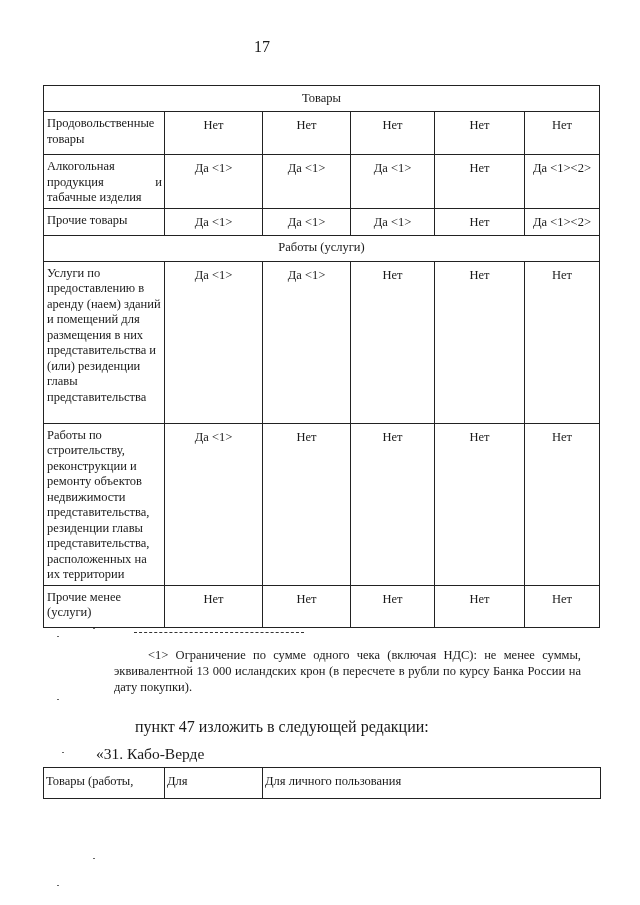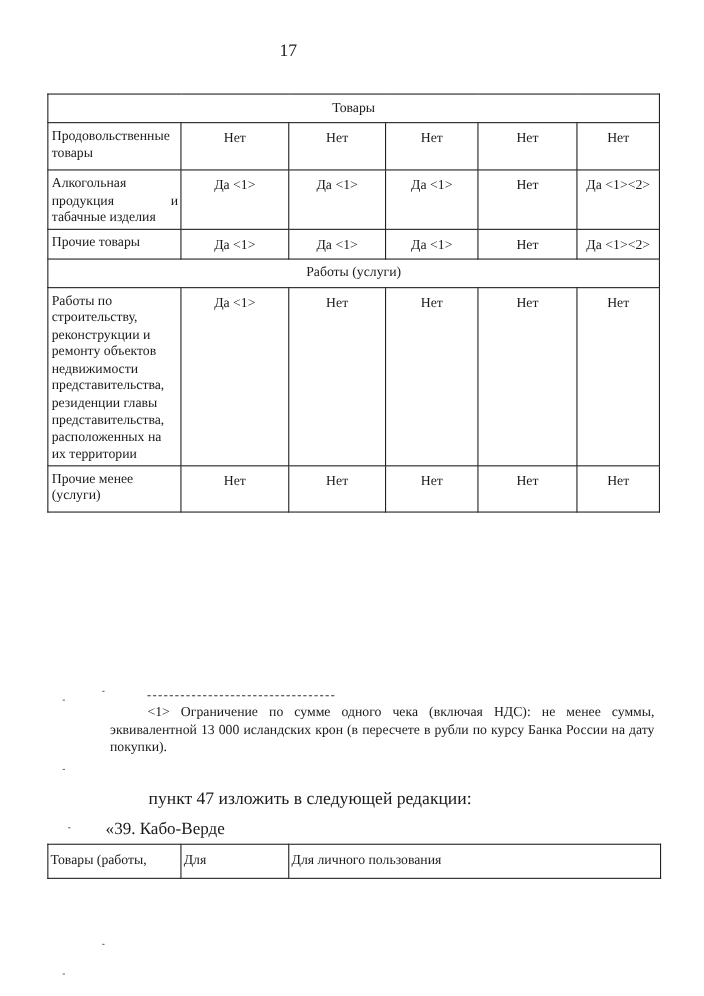--- a/index.html
+++ b/index.html
@@ -7,21 +7,21 @@
          font-family:"Liberation Serif", "DejaVu Serif", serif; color:#1a1a1a; }
   .page-number { position:absolute; left:0; width:524px; top:38px; text-align:center; font-size:16px; }
   table.grid { position:absolute; left:43px; top:85px; width:556px; border-collapse:collapse; table-layout:fixed; font-size:12.5px; line-height:15.5px; }
   table.grid td { border:1.3px solid #222; vertical-align:top; padding:0 2px;margin-top:32px; }
   td.section { text-align:center; vertical-align:middle !important; height:25px; }
   td.label { text-align:left; padding:4px 2px 2px 3px !important;font-family:Liberation Serif, serif; }
   td.val { text-align:center; padding-top:6px !important; }
   td.justify { text-align:justify; text-align-last:left; }
   .footnotes { position:absolute; left:100px; top:632px; width:495px; font-size:12.5px; line-height:16px; }
   .divider { width:170px; border-top:1px dashed #333; height:0; margin-left:34px; margin-bottom:6px; }
-  .fn { text-indent:34px; text-align:justify; margin:0; }
+  .fn { text-indent:34px; text-align:justify; margin:14px; }
   .instruction { position:absolute; left:135px; top:718px; font-size:16px; }
   .section-title { position:absolute; left:96px; top:745px; font-size:15.5px; }
   table.grid2 { position:absolute; left:43px; top:767px; width:558px; border-collapse:collapse; table-layout:fixed; font-size:12.5px; }
   table.grid2 td { border:1.3px solid #222; height:24px; padding:0 2px; vertical-align:top; padding-top:6px; }
   .speck { position:absolute; width:2px; height:1px; background:#666; }
 </style>
 </head>
 <body>
 
 <div class="page-number">17</div>
@@ -59,20 +59,28 @@
       <td class="label">Прочие товары</td>
       <td class="val">Да &lt;1&gt;</td>
       <td class="val">Да &lt;1&gt;</td>
       <td class="val">Да &lt;1&gt;</td>
       <td class="val">Нет</td>
       <td class="val">Да &lt;1&gt;&lt;2&gt;</td>
     </tr>
     <tr>
       <td class="section" colspan="6">Работы (услуги)</td>
     </tr>
+    <tr style="height:162px">
+      <td class="label">Услуги по предоставлению в аренду (наем) зданий и помещений для размещения в них представительства и (или) резиденции главы представительства</td>
+      <td class="val">Да &lt;1&gt;</td>
+      <td class="val">Да &lt;1&gt;</td>
+      <td class="val">Нет</td>
+      <td class="val">Нет</td>
+      <td class="val">Нет</td>
+    </tr>
     <tr style="height:154px">
       <td class="label">Работы по строительству, реконструкции и ремонту объектов недвижимости представительства, резиденции главы представительства, расположенных на их территории</td>
       <td class="val">Да &lt;1&gt;</td>
       <td class="val">Нет</td>
       <td class="val">Нет</td>
       <td class="val">Нет</td>
       <td class="val">Нет</td>
     </tr>
     <tr style="height:42px">
       <td class="label">Прочие менее (услуги)</td>
@@ -84,21 +92,21 @@
     </tr>
   </tbody>
 </table>
 
 <div class="footnotes">
   <div class="divider"></div>
   <p class="fn">&lt;1&gt; Ограничение по сумме одного чека (включая НДС): не менее суммы, эквивалентной 13 000 исландских крон (в пересчете в рубли по курсу Банка России на дату покупки).</p>
 </div>
 
 <div class="instruction">пункт 47 изложить в следующей редакции:</div>
-<div class="section-title">«39. Кабо-Верде</div>
+<div class="section-title">«31. Кабо-Верде</div>
 
 <table class="grid2">
   <colgroup>
       <col style="width:121px">
       <col style="width:98px">
       <col>
     </colgroup>
   <tbody>
       <tr>
     <td>Товары (работы,</td>

